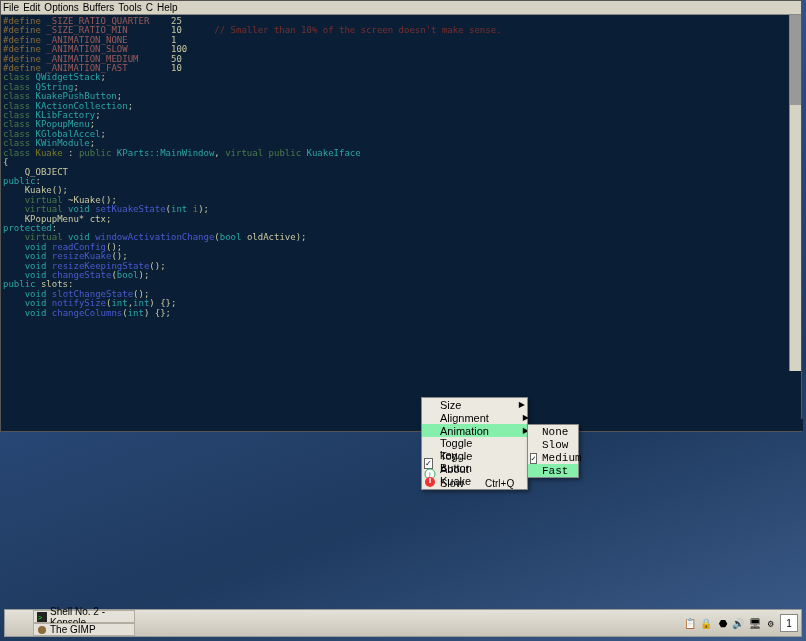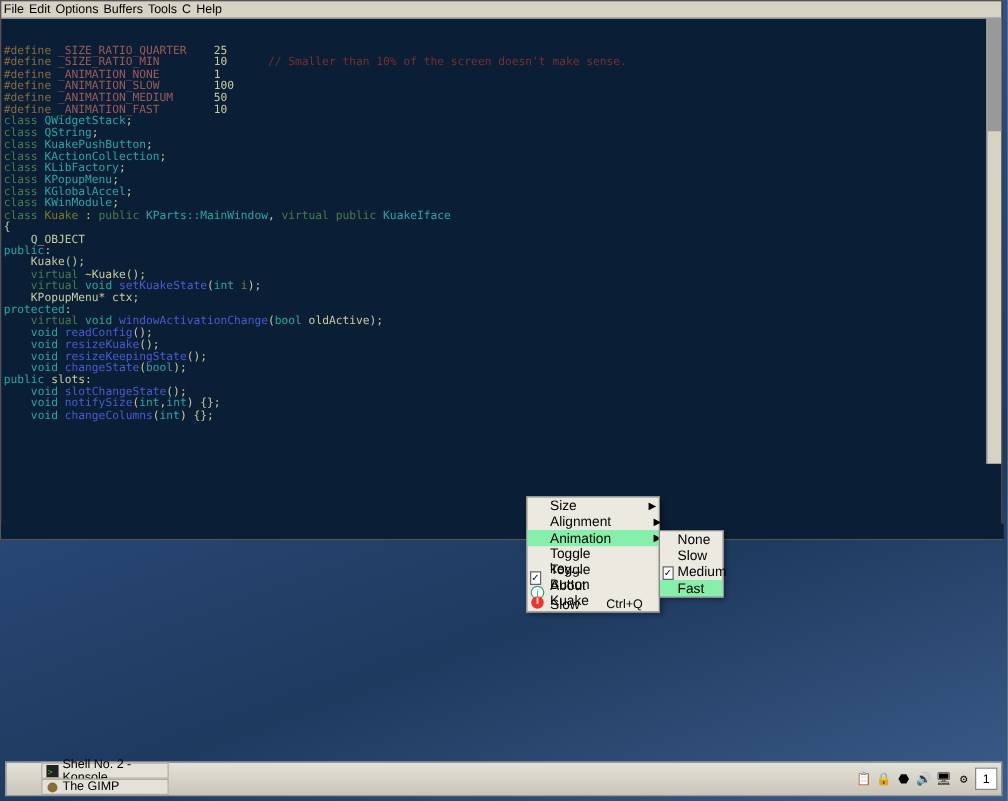--- a/index.html
+++ b/index.html
@@ -32,21 +32,20 @@
     display: flex;
     gap: 4px;
   }
   .menubar span { cursor: default; }
   .code {
     padding: 2px 2px;
     line-height: 9.4px;
     font-size: 9px;
     white-space: pre;
     color: #c9c9a0;
-    margin-top: 20px;
   }
   .scrollbar-right {
     position: absolute;
     right: 0; top: 14px;
     width: 12px;
     height: 356px;
     background: #d6d2c4;
     border-left: 1px solid #888;
   }
   .scrollbar-thumb {
@@ -111,21 +110,21 @@
     line-height: 8px;
     text-align: center;
   }
   .ctxmenu .icon { width: 12px; height: 12px; }
   .submenu {
     position: absolute;
     left: 100%;
     top: 26px;
     width: 52px;
   }
-  .submenu .row { grid-template-columns: 12px 1fr; }
+  .submenu .row { grid-template-columns: 12px 1fr; font-family: Liberation Mono, monospace; }
 
   
   .taskbar {
     position: absolute;
     left: 4px;
     bottom: 4px;
     width: 798px;
     height: 28px;
     background: linear-gradient(#e4e1d8, #c9c5b9);
     border: 1px solid #999;

